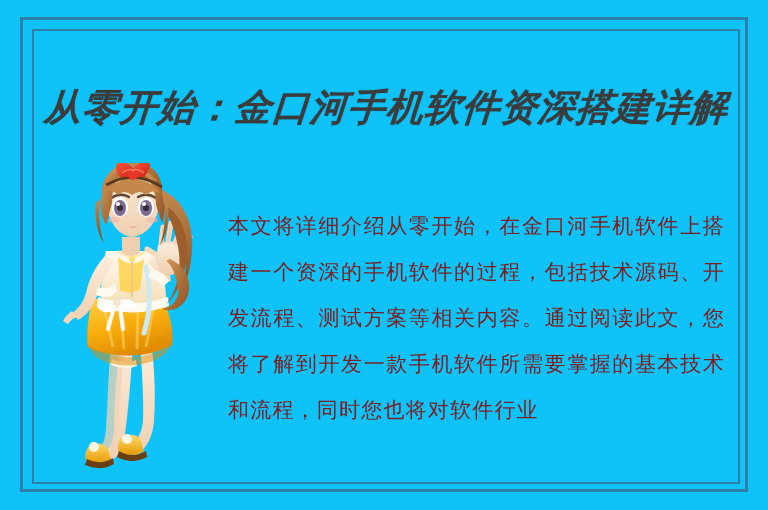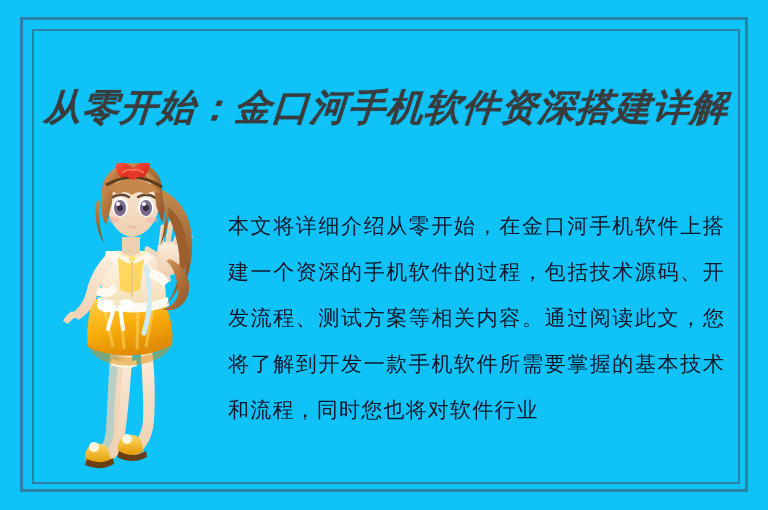--- a/index.html
+++ b/index.html
@@ -61,21 +61,21 @@
     white-space: normal;
     text-shadow: 0 0 1px rgba(40,40,40,.55);
   }
 
   
   .body-text {
     position: absolute;
     left: 228px;
     top: 182px;
     width: 497px;
-    color: #0f172a;
+    color: #7f1d1d;
     font-family: "DejaVu Sans", "Liberation Sans", sans-serif;
     font-size: 21px;
     line-height: 46px;
     letter-spacing: 1.2px;
     text-align: justify;
     text-align-last: left;
   }
 
   
   .illustration {

